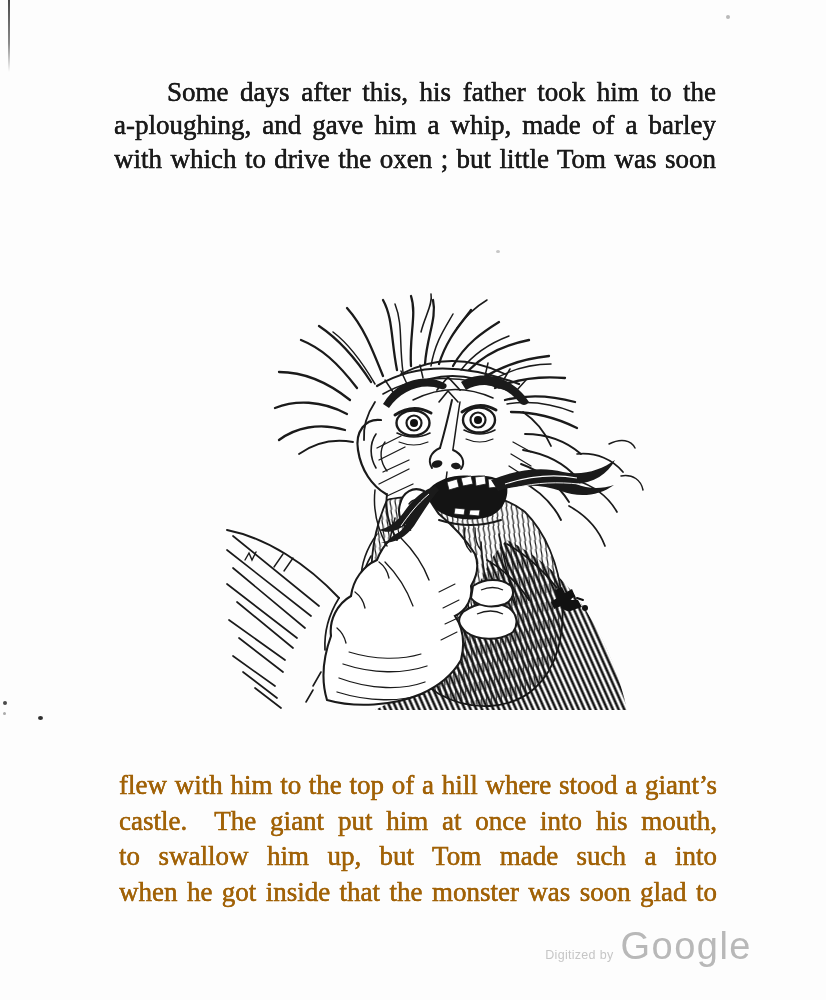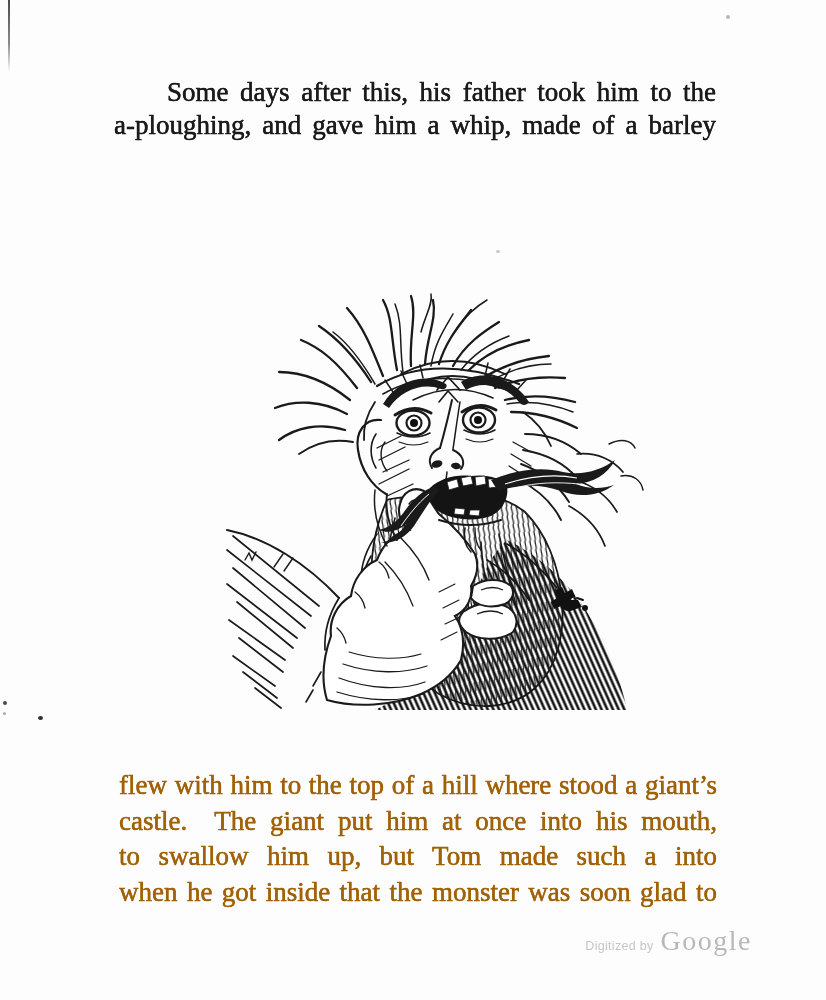--- a/index.html
+++ b/index.html
@@ -23,21 +23,21 @@
   #para-bottom { left:119px; top:768px; width:598px; }
   #para-bottom .tline { height:35.6px; line-height:35.6px; }
 
   #illustration { position:absolute; left:225px; top:292px; width:430px; height:420px; }
 
   #watermark {
     position:absolute; top:925px; right:74px;
     display:flex; align-items:baseline; gap:7px;
   }
   .wm-prefix { font-family:"Liberation Sans", sans-serif; font-size:12.5px; letter-spacing:0.3px; }
-  .wm-brand  { font-family:Liberation Serif, serif; font-size:28px; letter-spacing:1.5px; }
+  .wm-brand  { font-family:Liberation Sans, sans-serif; font-size:38px; letter-spacing:1.5px; }
 
   #edge-line {
     position:absolute; left:8px; top:0; width:2px; height:72px;
     background:linear-gradient(#4a4a4a, #8a8a8a 60%, rgba(160,160,160,0));
   }
   .speck { position:absolute; border-radius:50%; }
   #speck-1 { left:726px; top:15px;  width:4px; height:4px; background:#b9b9b9; }
   #speck-2 { left:496px; top:250px; width:4px; height:3px; background:#c6c6c6; }
   #speck-3 { left:3px;   top:701px; width:4px; height:4px; background:#4a4a4a; }
   #speck-4 { left:38px;  top:716px; width:5px; height:4px; background:#2f2f2f; }
@@ -49,20 +49,21 @@
 <div id="edge-line"></div>
 <div class="speck" id="speck-1"></div>
 <div class="speck" id="speck-2"></div>
 <div class="speck" id="speck-3"></div>
 <div class="speck" id="speck-4"></div>
 <div class="speck" id="speck-5"></div>
 
 <div class="para" id="para-top" style="color: rgb(27, 27, 27);">
     <div class="tline">Some days after this, his father took him to the fields</div>
     <div class="tline">a-ploughing, and gave him a whip, made of a barley took,</div>
+    <div class="tline">with which to drive the oxen ; but little Tom was soon</div>
   </div>
 
 <div id="illustration">
 <svg viewBox="0 0 430 420" width="430" height="420" xmlns="http://www.w3.org/2000/svg">
   <defs>
     <pattern id="beardHatch" width="5" height="9" patternUnits="userSpaceOnUse" patternTransform="rotate(-6)">
       <path d="M2.5,-1 C1.2,2 3.8,6 2.5,10" stroke="#1d1d1d" stroke-width="1.25" fill="none"></path>
     </pattern>
     <pattern id="denseHatch" width="5.2" height="5.2" patternUnits="userSpaceOnUse" patternTransform="rotate(-24)">
       <line x1="2.6" y1="-1" x2="2.6" y2="6.2" stroke="#151515" stroke-width="2.6"></line>

